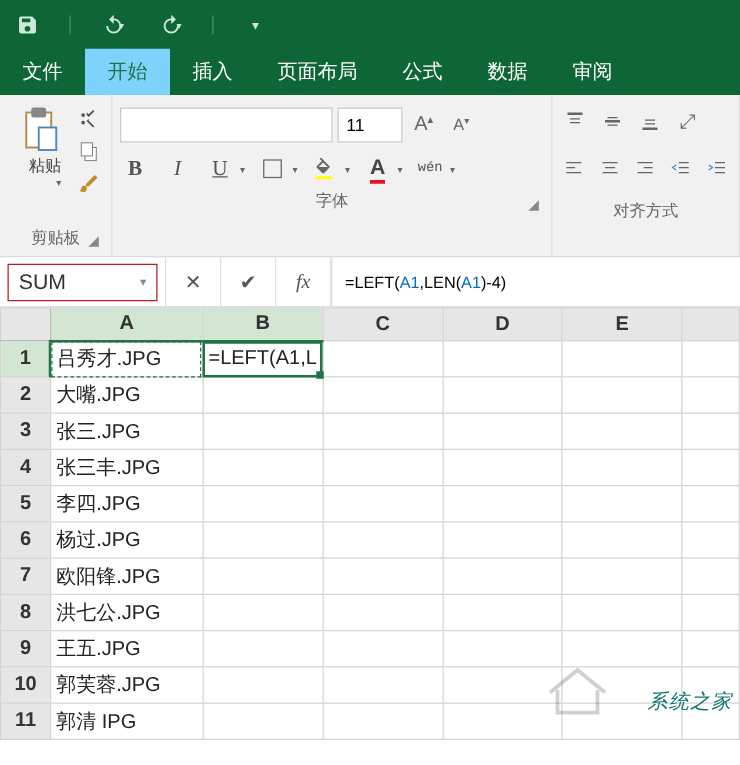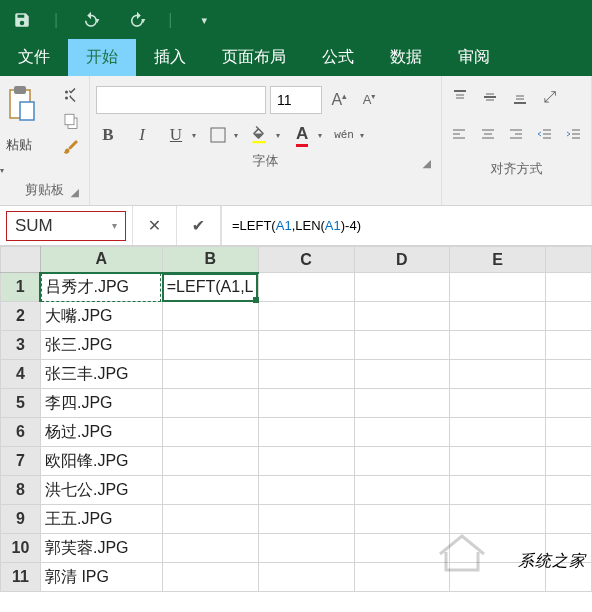--- a/index.html
+++ b/index.html
@@ -19,21 +19,21 @@
   
   
   .ribbon { background: #f1f1f1; border-bottom: 1px solid #d4d4d4; height: 130px; display: flex; }
   .ribbon-group { border-right: 1px solid #e0e0e0; padding: 4px 6px 0 6px; display: flex; flex-direction: column; }
   .ribbon-group-label { text-align: center; font-size: 13px; color: #666; padding: 4px 0 6px 0; position: relative; }
   .ribbon-group-label .launcher { position: absolute; right: 4px; bottom: 6px; font-size: 11px; color: #888; }
   .ribbon-row { display: flex; align-items: center; gap: 6px; }
   
   
   .clipboard-group { width: 90px; }
-  .paste-btn { display: flex; flex-direction: column; align-items: flex-start; width: 44px; gap: 12px; }
+  .paste-btn { display: flex; flex-direction: column; align-items: flex-end; width: 44px; }
   .paste-icon { width: 32px; height: 40px; }
   .clip-side { display: flex; flex-direction: column; gap: 4px; margin-left: 4px; }
   .clip-small { width: 24px; height: 22px; display: flex; align-items: center; justify-content: center; }
   
   
   .font-group { flex: 1; }
   .font-row1 { display: flex; gap: 4px; margin-bottom: 8px; margin-top: 6px; }
   .font-name { width: 170px; height: 28px; border: 1px solid #c8c8c8; background: #fff; font-size: 14px; padding: 2px 6px; }
   .font-size { width: 52px; height: 28px; border: 1px solid #c8c8c8; background: #fff; font-size: 14px; padding: 2px 6px; text-align: left; }
   .font-grow { width: 26px; height: 28px; display: flex; align-items: center; justify-content: center; }
@@ -72,21 +72,21 @@
   .col-A { width: 122px; }
   .col-B { width: 96px; }
   .col-C { width: 96px; }
   .col-D { width: 96px; }
   .col-E { width: 96px; }
   .col-F { width: 46px; }
   .sel-a1 { position: absolute; left: 41px; top: 27px; width: 120px; height: 29px; border: 1px dashed #217346; pointer-events: none; }
   .active-cell-border { position: absolute; left: 162px; top: 27px; width: 96px; height: 29px; border: 2px solid #217346; pointer-events: none; }
   .fill-handle { position: absolute; width: 6px; height: 6px; background: #217346; right: -3px; bottom: -3px; }
   
-  .watermark { position: absolute; right: 6px; bottom: 40px; font-size: 16px; color: #000000; font-style: italic; letter-spacing: 1px; pointer-events: none; margin-left: 24px; }
+  .watermark { position: absolute; right: 6px; bottom: 40px; font-size: 16px; color: #0f766e; font-style: italic; letter-spacing: 1px; pointer-events: none; margin-left: 24px; }
   .wm-icon { position: absolute; right: 100px; bottom: 38px; opacity: 0.18; }
 </style>
 </head>
 <body>
 
 <div class="titlebar">
   <div class="qat">
     <div class="qat-btn">
       <svg width="18" height="18" viewBox="0 0 24 24">
           <path d="M17 3H5a2 2 0 0 0-2 2v14a2 2 0 0 0 2 2h14a2 2 0 0 0 2-2V7l-4-4zm-5 16a3 3 0 1 1 0-6 3 3 0 0 1 0 6zm3-10H6V5h9v4z"></path>
@@ -280,20 +280,23 @@
   <div class="name-box">
     <span>SUM</span>
     <span class="nb-caret">▾</span>
   </div>
   <div class="fb-btns">
     <div class="fb-btn">
         <span>✕</span>
       </div>
     <div class="fb-btn">
         <span>✔</span>
+      </div>
+    <div class="fb-btn">
+        <span style="font-style:italic;font-family:'Times New Roman';">fx</span>
       </div>
   </div>
   <div class="fb-input">
     <span><span class="fn">=LEFT(</span><span class="ref">A1</span><span class="fn">,LEN(</span><span class="ref">A1</span><span class="fn">)-4)</span></span>
   </div>
 </div>
 
 <div class="grid-wrap">
 <table class="grid">
   <colgroup>

